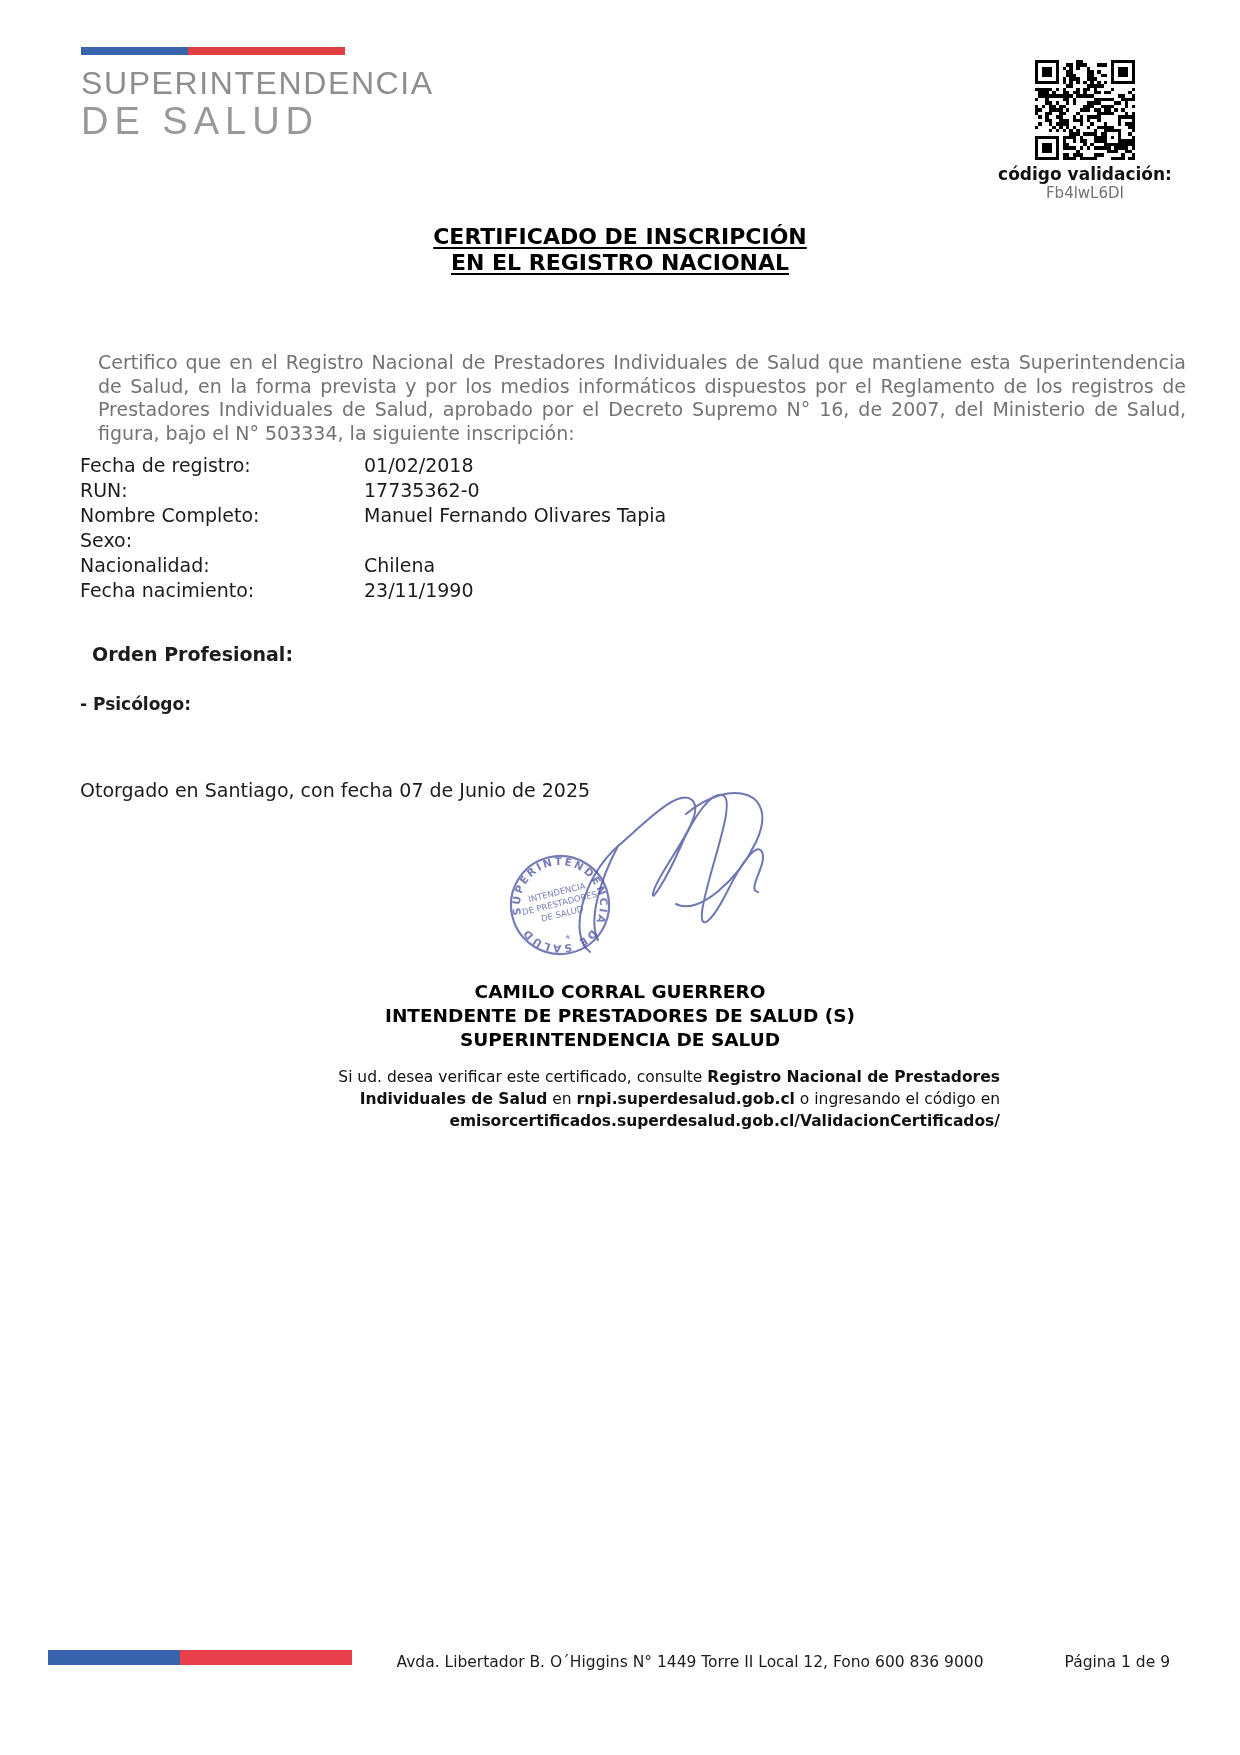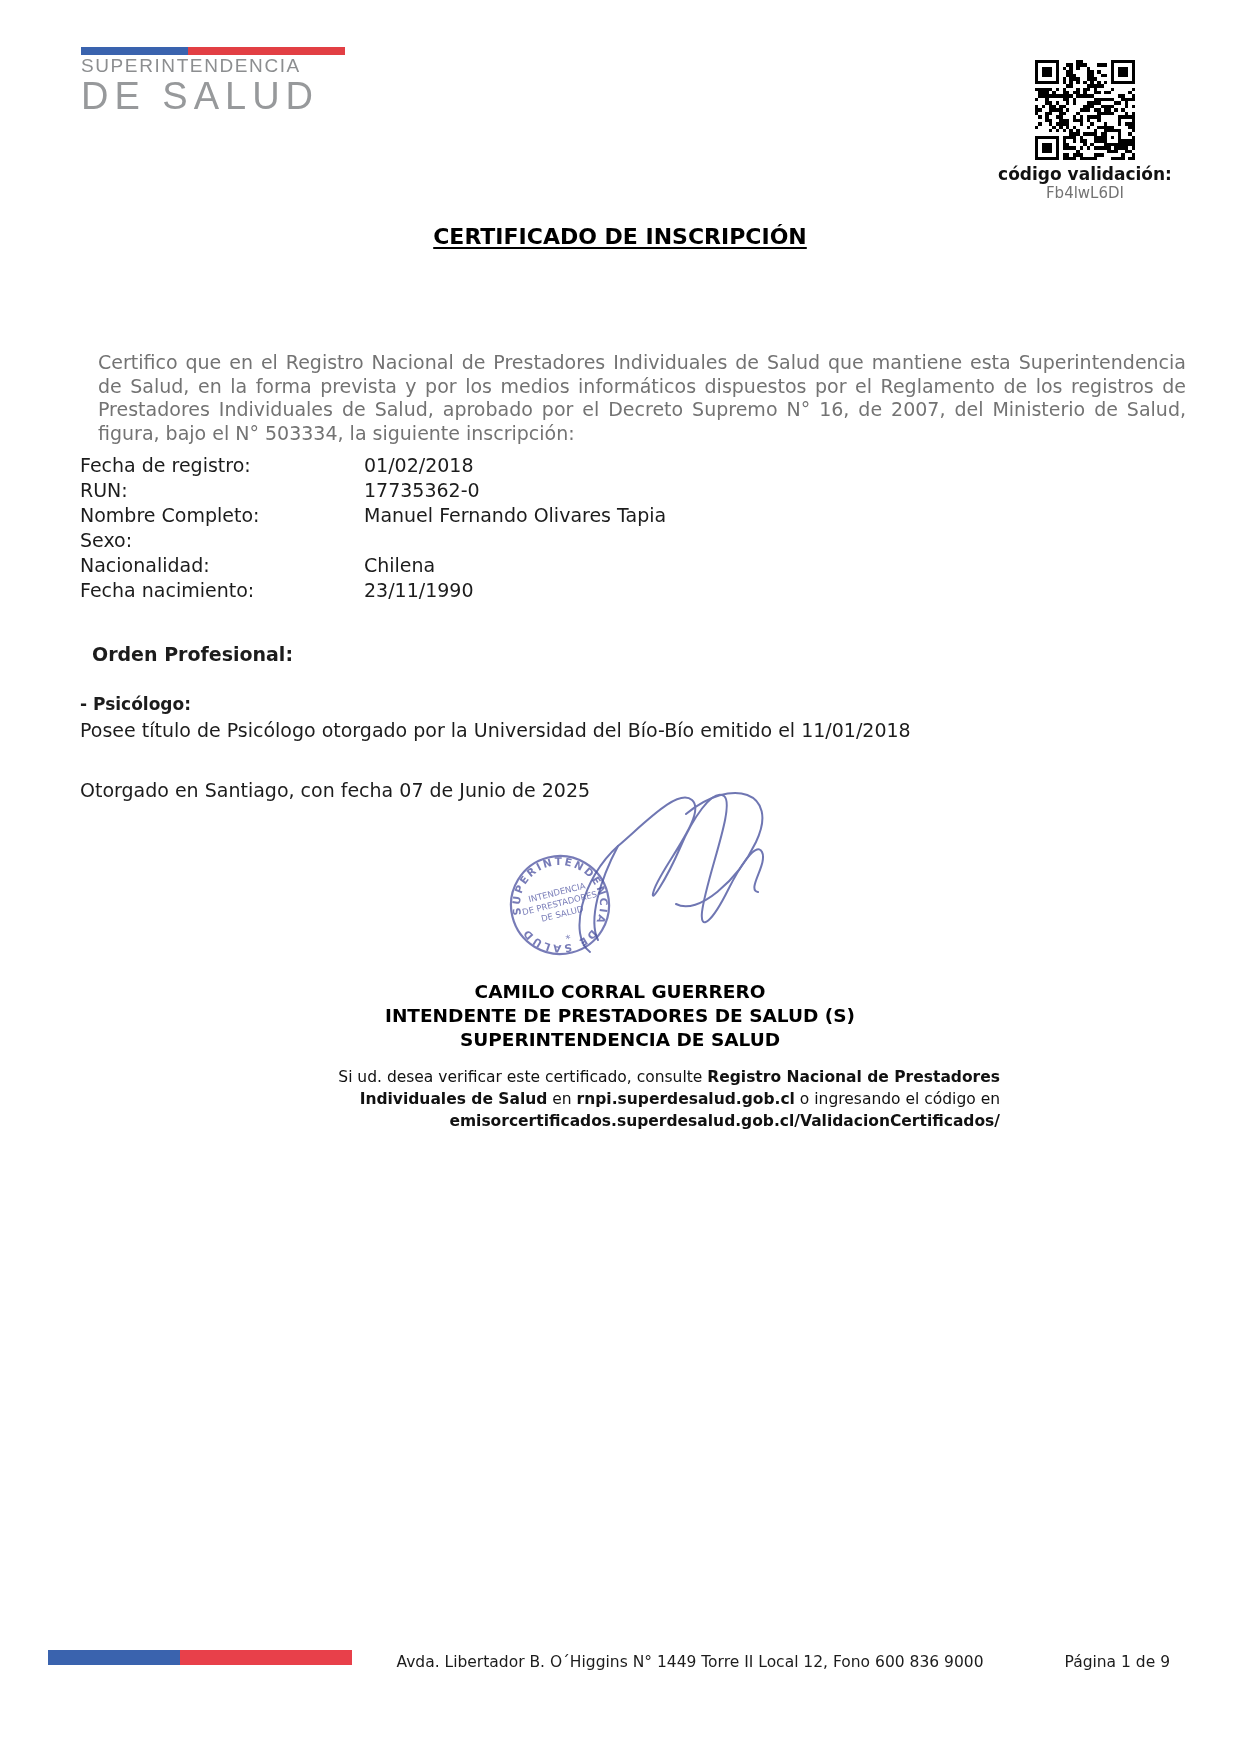--- a/index.html
+++ b/index.html
@@ -4,21 +4,21 @@
 <style>
   html,body{margin:0;padding:0;background:#fff;}
   .page{position:relative;width:1240px;height:1755px;background:#ffffff;
         font-family:"DejaVu Sans",sans-serif;color:#1c1c1c;overflow:hidden;}
 
   
   .logo{position:absolute;left:81px;top:47px;width:270px;}
   .logo-bar{width:264px;height:8px;display:flex;}
   .logo-bar .blue{width:107px;height:100%;background:#3a63ae;}
   .logo-bar .red{width:157px;height:100%;background:#e23f44;}
-  .logo-l1{margin-top:0;font-size:19px;letter-spacing:1.6px;color:#8c8e90;
+  .logo-l1{margin-top:10px;font-size:32px;letter-spacing:1.6px;color:#8c8e90;
            font-family:"Liberation Sans",sans-serif;white-space:nowrap;}
   .logo-l2{margin-top:-2px;font-size:38px;letter-spacing:6px;color:#97999b;
            font-family:"Liberation Sans",sans-serif;white-space:nowrap;}
 
   
   .qr-block{position:absolute;left:985px;top:60px;width:200px;text-align:center;}
   .qr-svg{display:block;margin:0 auto;width:100px;height:100px;}
   .qr-label{margin-top:4px;font-size:17px;font-weight:bold;color:#111;white-space:nowrap;}
   .qr-code-text{font-size:15px;font-weight:normal;color:#737373;}
 
@@ -503,20 +503,21 @@
         <rect x="25" y="28" width="1" height="1" fill="#000"></rect>
         <rect x="27" y="28" width="1" height="1" fill="#000"></rect>
         <rect x="28" y="28" width="1" height="1" fill="#000"></rect>
       </svg>
     <div class="qr-label">código validación:</div>
     <div class="qr-code-text">Fb4lwL6DI</div>
   </div>
 
   <div class="title">
     <div><span class="u">CERTIFICADO DE INSCRIPCIÓN</span></div>
+    <div><span class="u">EN EL REGISTRO NACIONAL</span></div>
   </div>
 
   <p class="body-par">Certifico que en el Registro Nacional de Prestadores Individuales de Salud que mantiene esta Superintendencia de Salud, en la forma prevista y por los medios informáticos dispuestos por el Reglamento de los registros de Prestadores Individuales de Salud, aprobado por el Decreto Supremo N° 16, de 2007, del Ministerio de Salud, figura, bajo el N° 503334, la siguiente inscripción:</p>
 
   <div class="fields">
     <div class="frow">
       <div class="flabel">Fecha de registro:</div>
       <div class="fvalue">01/02/2018</div>
     </div>
     <div class="frow">
@@ -535,21 +536,20 @@
       <div class="fvalue">Chilena</div>
     </div>
     <div class="frow">
       <div class="flabel">Fecha nacimiento:</div>
       <div class="fvalue">23/11/1990</div>
     </div>
   </div>
 
   <div class="orden-heading">Orden Profesional:</div>
   <div class="prof-title">- Psicólogo:</div>
-  <div class="prof-desc">Posee título de Psicólogo otorgado por la Universidad del Bío-Bío emitido el 11/01/2018</div>
 
   <div class="issued">Otorgado en Santiago, con fecha 07 de Junio de 2025</div>
 
   <svg class="stamp-sig" viewBox="0 0 350 200">
     <defs>
       <path id="ringPath" d="M 110 135 m -40 0 a 40 40 0 1 1 80 0 a 40 40 0 1 1 -80 0"></path>
     </defs>
     <g transform="rotate(-14 110 135)" opacity="0.82">
       <circle cx="110" cy="135" r="49" fill="none" stroke="#5a5fa8" stroke-width="2.2"></circle>
       <text font-size="10.5" letter-spacing="2.2" fill="#5a5fa8" font-weight="bold" font-family="DejaVu Sans, sans-serif">

